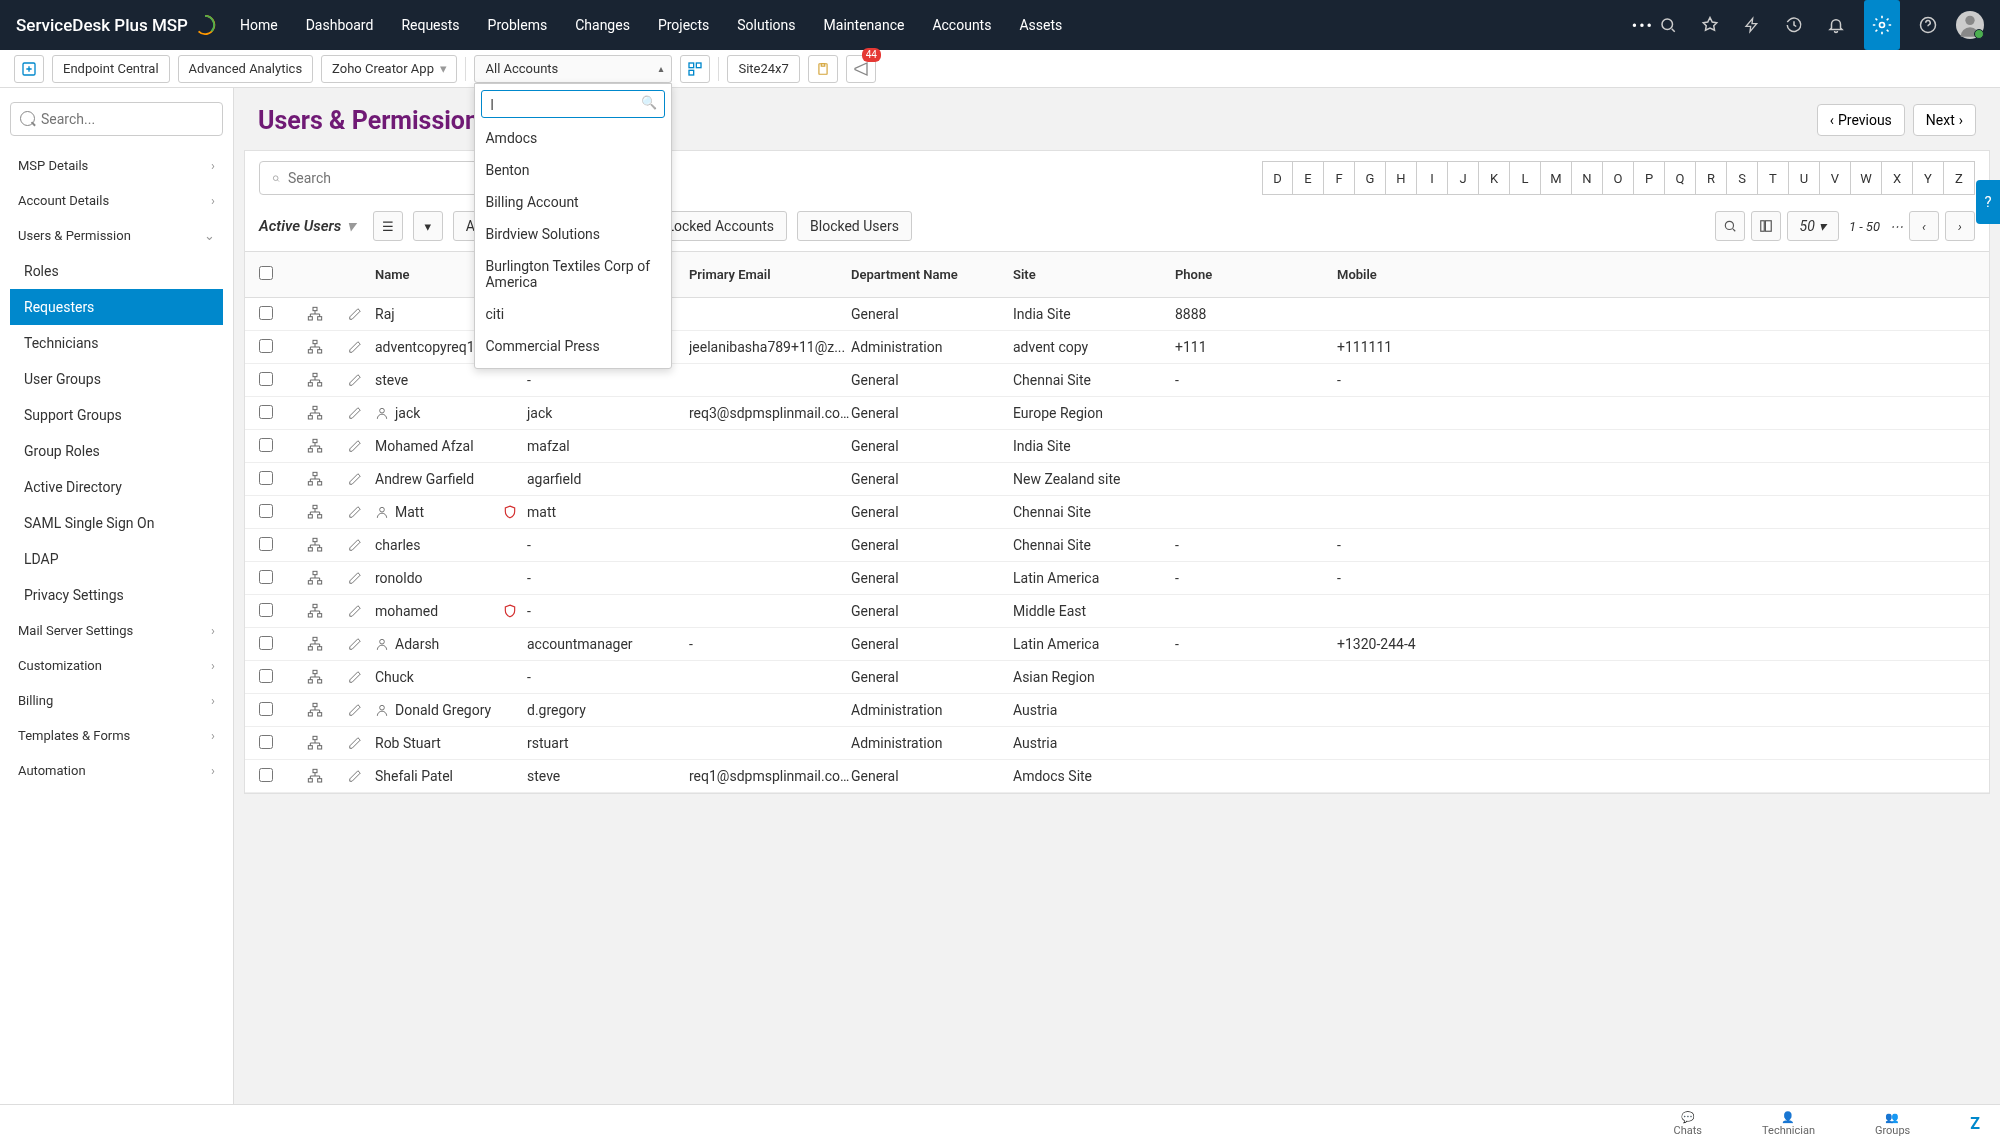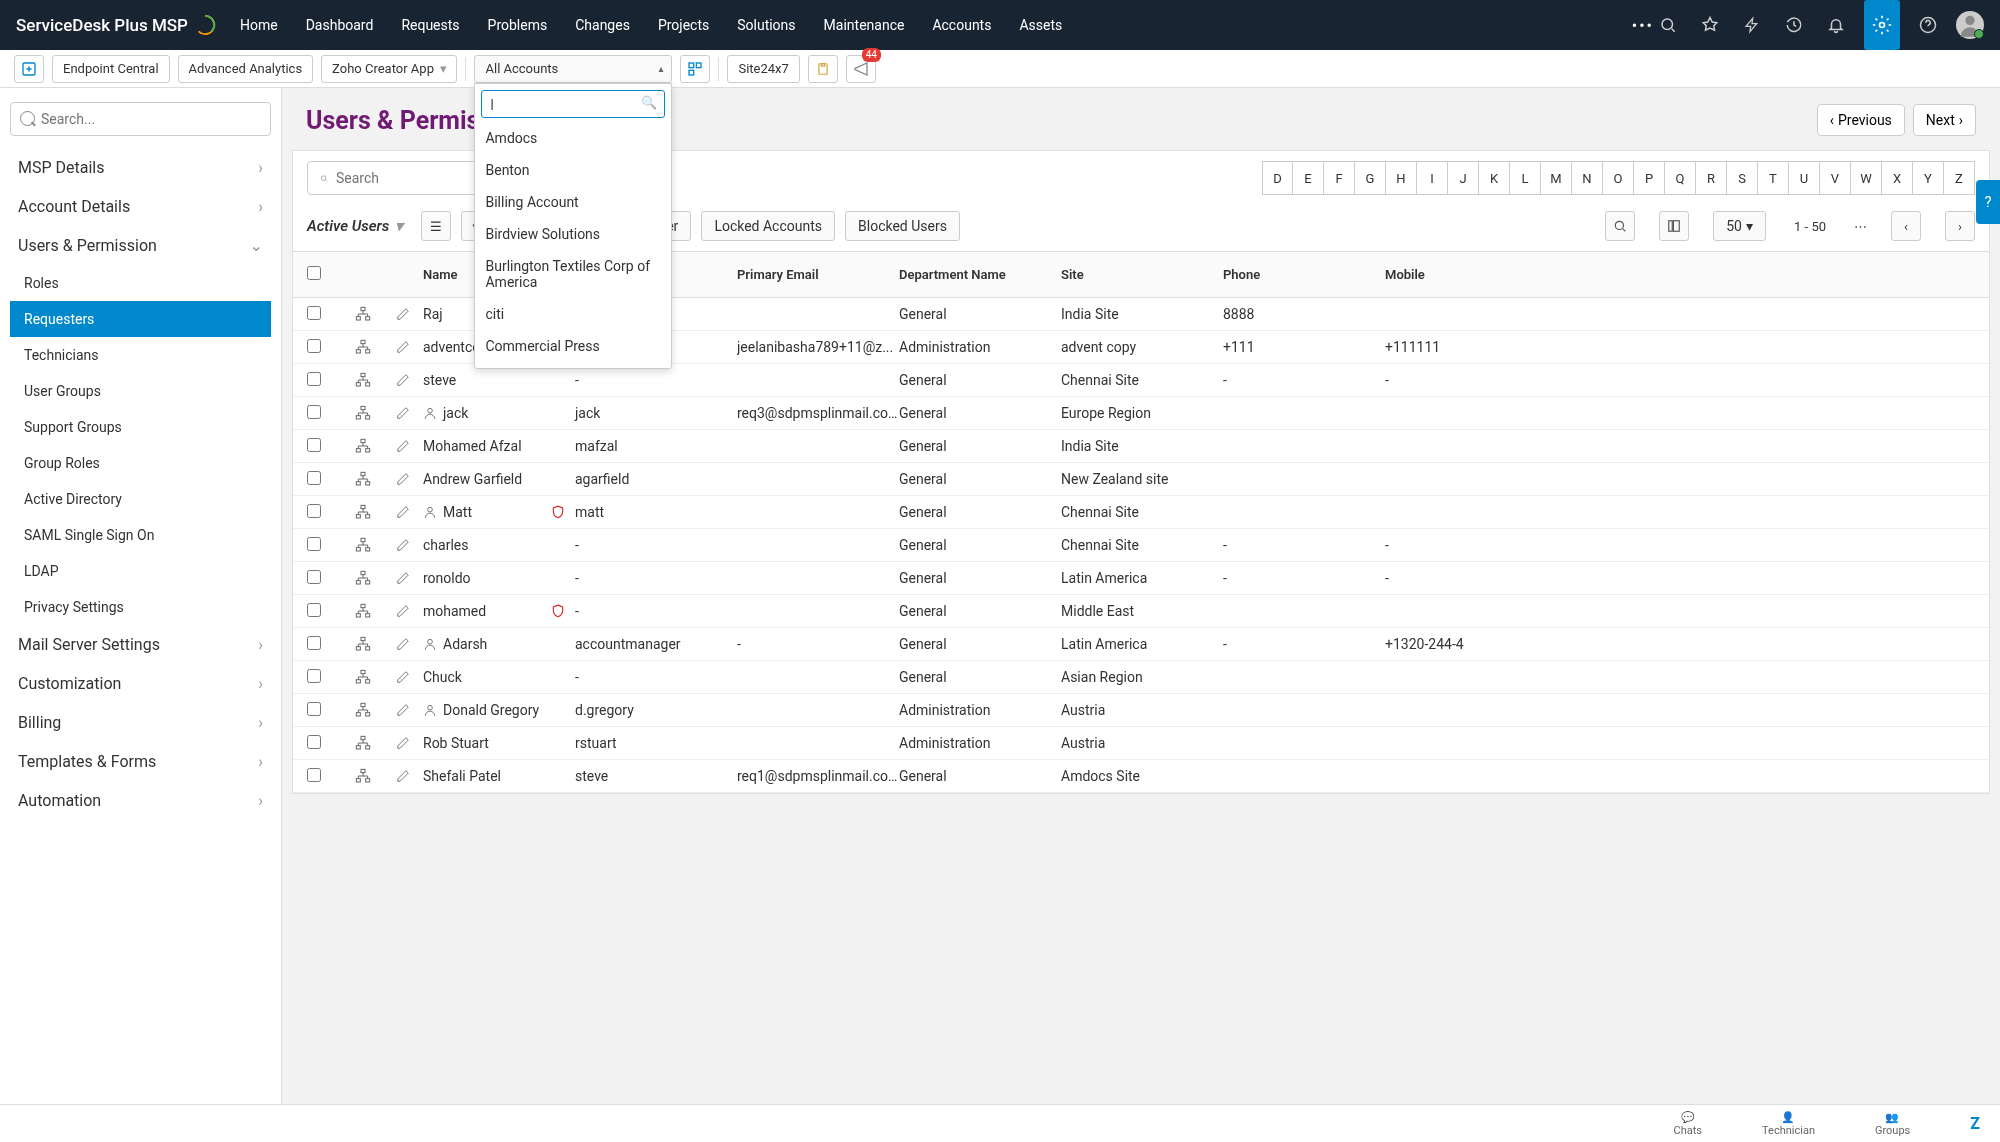--- a/index.html
+++ b/index.html
@@ -24,46 +24,46 @@
 .account-dd::after { content:"▴"; position:absolute; right:8px; font-size:10px; color:#666; }
 .dd-panel { position:absolute; top:28px; left:0; width:198px; background:#fff; border:1px solid #ccc; border-radius:0 0 3px 3px; box-shadow:0 3px 8px rgba(0,0,0,0.15); z-index:100; padding:6px; }
 .dd-search { width:100%; height:28px; border:1px solid #0088cc; border-radius:3px; padding:0 26px 0 8px; font-size:13px; position:relative; background:#fff; }
 .dd-search-wrap { position:relative; margin-bottom:4px; }
 .dd-search-wrap::after { content:"🔍"; position:absolute; right:8px; top:5px; font-size:13px; opacity:0.5; }
 .dd-item { padding:8px 4px; font-size:14px; cursor:pointer; }
 .badge { position:relative; }
 .badge-count { position:absolute; top:-8px; right:-6px; background:#e53935; color:#fff; font-size:10px; padding:0 4px; border-radius:6px; line-height:14px; }
 
 .layout { display:flex; height:calc(100vh - 88px); }
-.sidebar { width:282px; border-right:1px solid #ddd; padding:14px 10px 0 10px; background:#fff; overflow-y:auto; }
+.sidebar { width:234px; border-right:1px solid #ddd; padding:14px 10px 0 10px; background:#fff; overflow-y:auto; }
 .side-search { width:100%; height:34px; border:1px solid #ccc; border-radius:4px; padding:0 12px 0 30px; font-size:14px; background:#fff; }
 .side-search-wrap { position:relative; margin-bottom:12px; }
 .side-search-wrap::before { content:""; position:absolute; left:10px; top:9px; width:13px; height:13px; border:1.5px solid #888; border-radius:50%; }
 .side-search-wrap::after { content:""; position:absolute; left:21px; top:21px; width:5px; height:1.5px; background:#888; transform:rotate(45deg); }
-.side-item { display:flex; align-items:center; justify-content:space-between; padding:10px 8px; font-size:16px; cursor:pointer; }
+.side-item { display:flex; align-items:center; justify-content:space-between; padding:10px 8px; font-size:13px; cursor:pointer; }
 .side-sub { padding:10px 14px; font-size:14px; cursor:pointer; }
 .side-sub.active { background:#0088cc; color:#fff; }
 .chev { color:#999; }
 
 .main { flex:1; background:#f2f2f2; overflow:auto; padding:0; position:relative; }
 .page-header { display:flex; align-items:center; justify-content:space-between; padding:16px 24px 14px 24px; background:#f2f2f2; }
 .page-title { font-size:25px; font-weight:700; color:#701a75; }
 .pn-btn { height:32px; padding:0 12px; border:1px solid #ccc; background:#fff; border-radius:4px; font-size:14px; cursor:pointer; display:flex; align-items:center; gap:4px; }
 .panel { background:#fff; margin:0 10px; border:1px solid #e0e0e0; }
 .panel-top { display:flex; align-items:flex-end; padding:10px 14px; gap:28px; }
 .panel-search { display:flex; align-items:center; height:34px; border:1px solid #ccc; border-radius:4px; padding:0 12px; width:220px; gap:8px; }
 .panel-search input { border:none; outline:none; font-size:14px; flex:1; }
 .alpha { display:flex; margin-left:auto; }
 .alpha-btn { width:31px; height:34px; border:1px solid #ccc; border-left:none; background:#fff; display:flex; align-items:center; justify-content:center; font-size:13px; cursor:pointer; }
 .alpha-btn:first-child { border-left:1px solid #ccc; }
 .actions-row { display:flex; align-items:center; padding:6px 14px 10px 14px; gap:10px; }
 .au-label { font-size:15px; font-weight:600; display:flex; align-items:center; gap:6px;font-style:italic; }
 .act-btn { height:30px; padding:0 12px; border:1px solid #ccc; background:#fafafa; border-radius:3px; font-size:14px; cursor:pointer; display:flex; align-items:center; gap:4px; }
 .icon-sq { width:30px; height:30px; border:1px solid #ccc; background:#fafafa; border-radius:3px; display:flex; align-items:center; justify-content:center; cursor:pointer; }
-.pager { display:flex; align-items:center; gap:24px; margin-left:auto; }
+.pager { display:flex; align-items:center; gap:6px; margin-left:auto;font-style:italic; }
 .thead { display:flex; align-items:center; border-top:1px solid #ddd; border-bottom:1px solid #ddd; background:#fafafa; height:47px; padding:16px 14px; font-size:13px; font-weight:600; }
 .trow { display:flex; align-items:center; border-bottom:1px solid #eee; height:33px; padding:0 14px; font-size:14px; }
 .c-chk { width:36px; }
 .c-ico { width:40px; display:flex; justify-content:center; }
 .c-name { width:152px; display:flex; align-items:center; gap:6px; }
 .c-login { width:162px; }
 .c-email { width:162px; white-space:nowrap; overflow:hidden; text-overflow:ellipsis; }
 .c-dept { width:162px; }
 .c-site { width:162px; }
 .c-phone { width:162px; }

